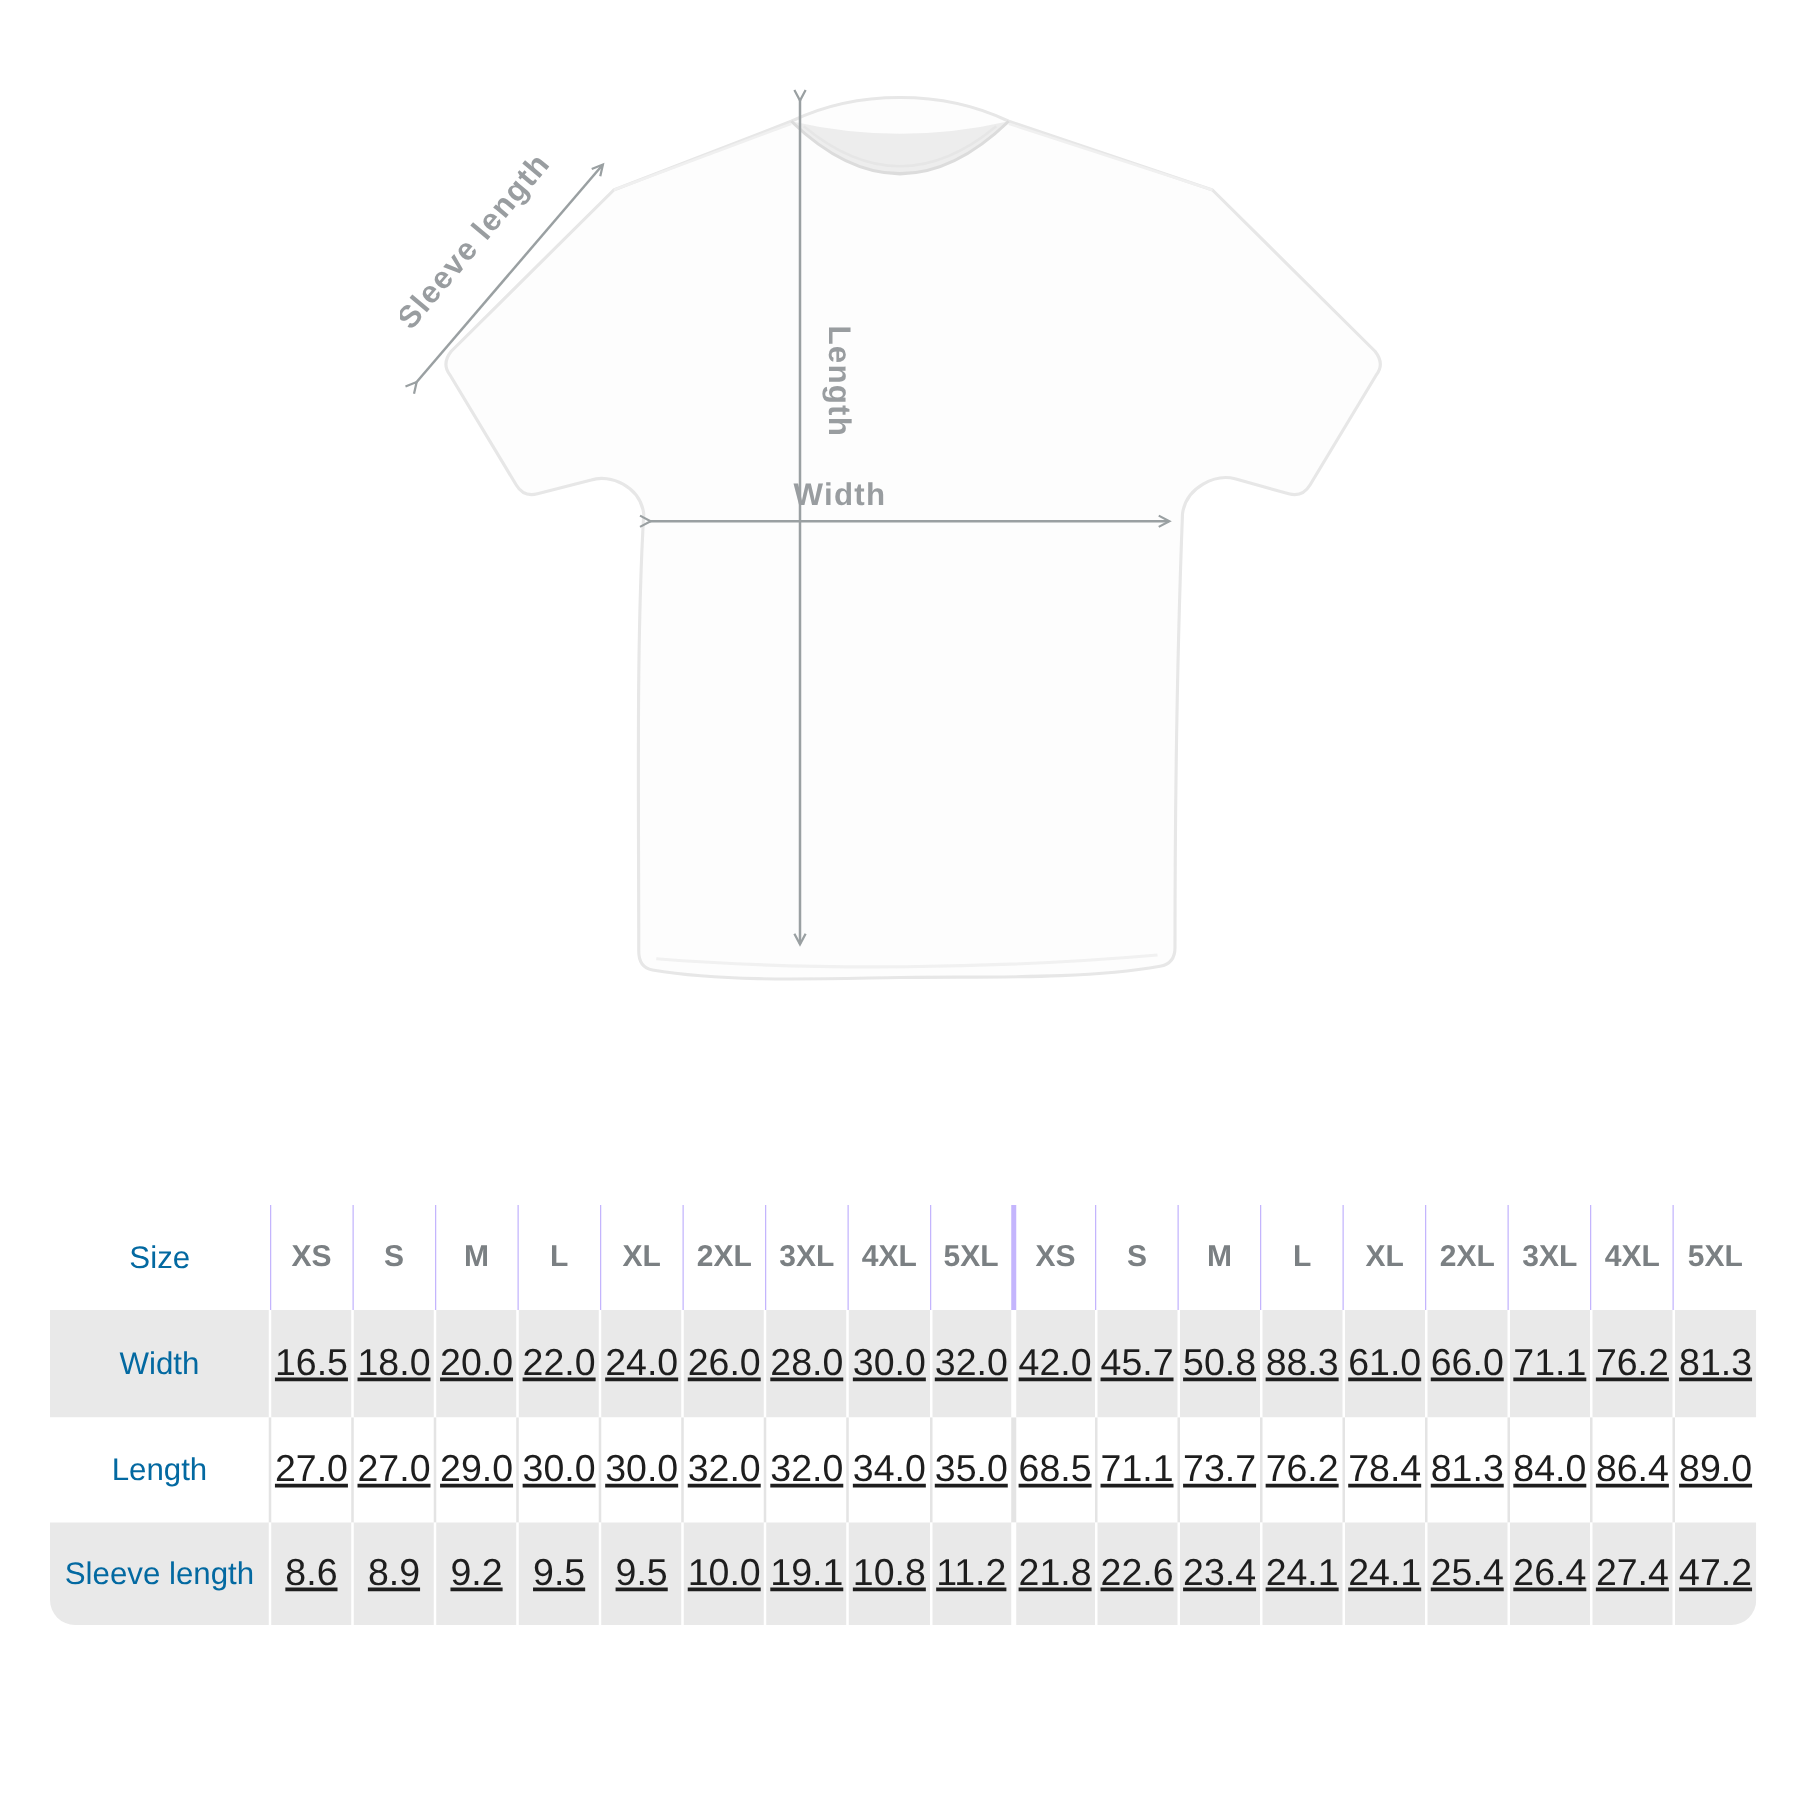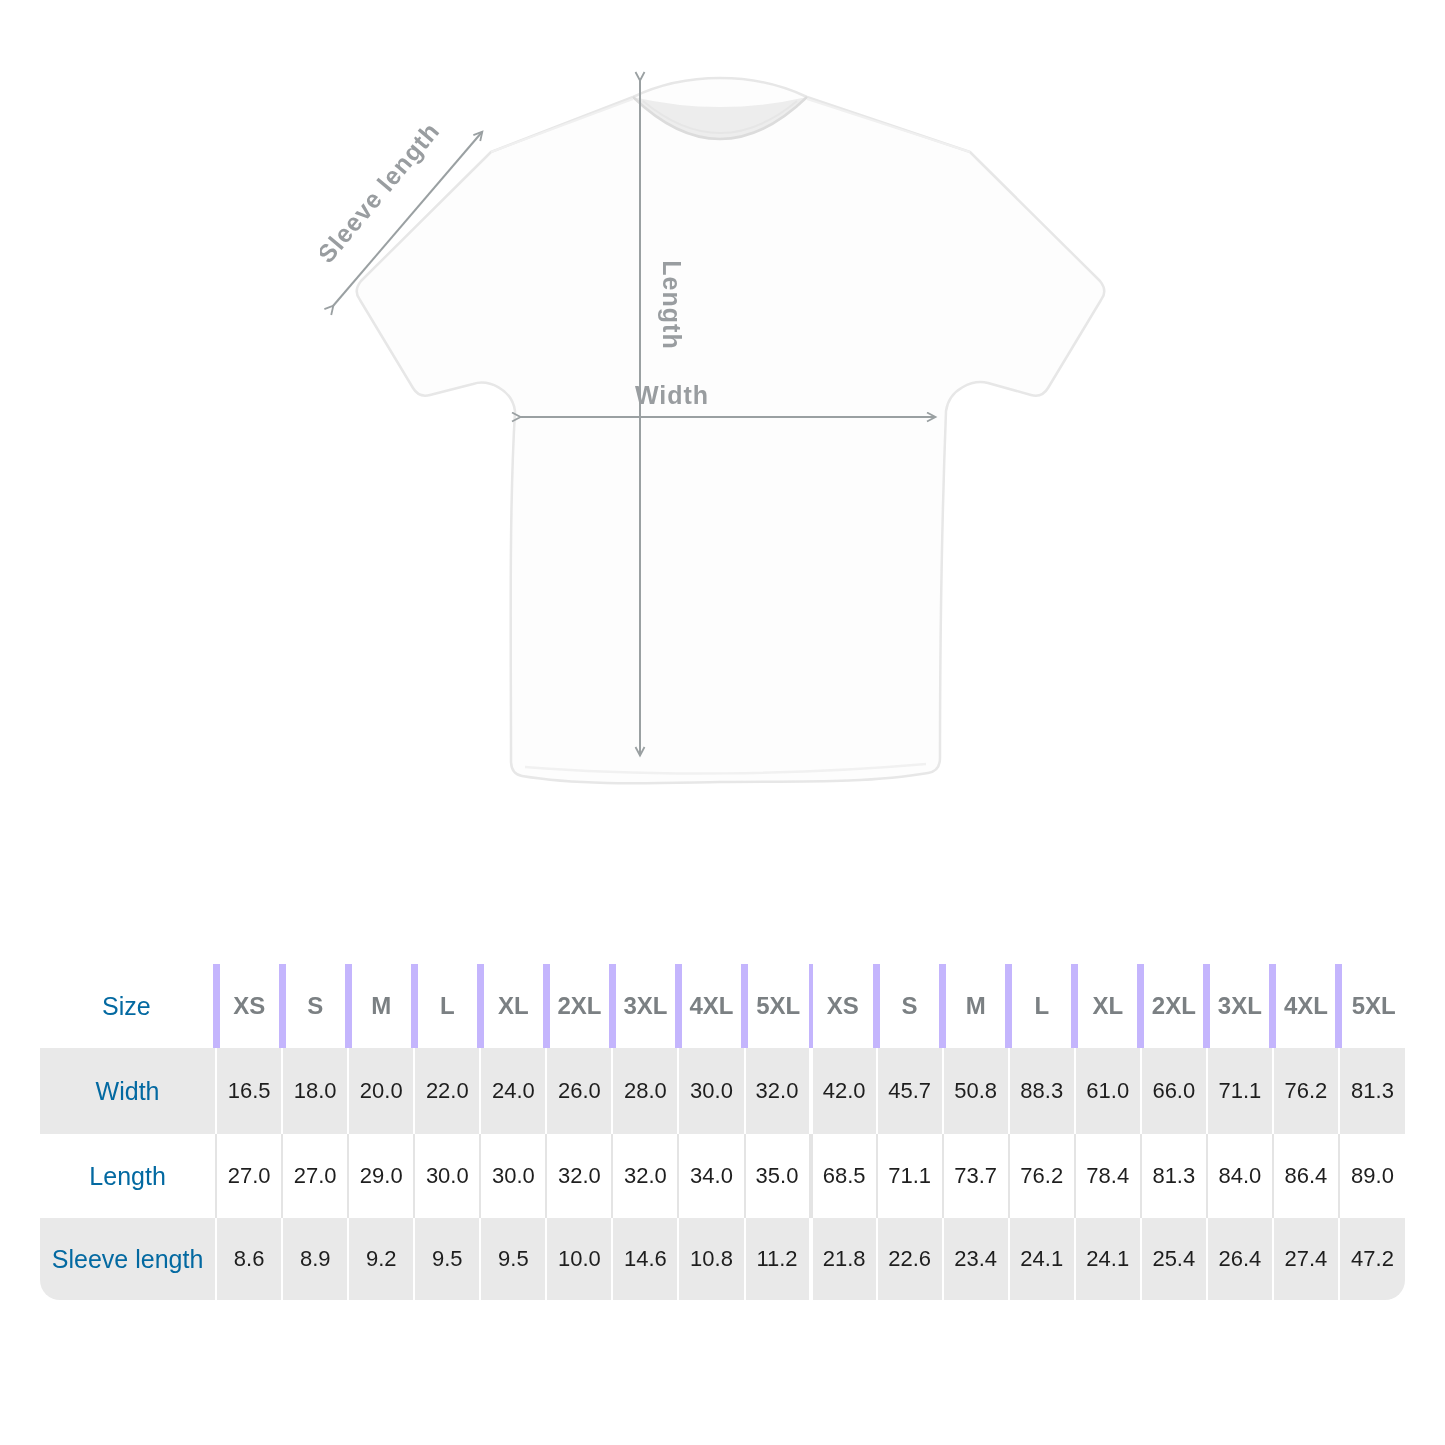--- a/index.html
+++ b/index.html
@@ -18,32 +18,32 @@
 
   
   .table-wrap{position:absolute;left:40px;top:964px;width:1365px;border-radius:20px;overflow:hidden;}
   table.sizes{border-collapse:collapse;table-layout:fixed;width:1365px;}
   col.c-label{width:176px;}
   col.c-data{width:66px;}
   tr.band th{background:#e9e9e9;height:98px;vertical-align:middle;padding:0;}
   .band-label{font-size:27px;font-weight:bold;font-style:italic;color:#6d7275;line-height:1.25;}
   .band-unit{font-size:21px;font-style:italic;color:#6d7275;font-weight:normal;margin-top:4px;}
   tr.size-row td, tr.size-row th{background:#ffffff;height:84px;}
-  tr.size-row td{border-left:7px solid #c4b5fd;}
+  tr.size-row td{border-left:1px solid #c4b5fd;}
   tr.row-white td, tr.row-white th{background:#ffffff;}
   tr.row-white td{border-left:2px solid #e4e4e4;}
   tr.row-gray td, tr.row-gray th{background:#e9e9e9;}
   tr.row-gray td{border-left:2px solid #ffffff;}
   tr.r-h86 td, tr.r-h86 th{height:86px;}
   tr.r-h84 td, tr.r-h84 th{height:84px;}
   tr.r-h82 td, tr.r-h82 th{height:82px;}
   td.group-start{border-left-width:4px !important;}
   th.row-label{font-size:25px;font-weight:normal;color:#0369a1;text-align:center;padding:0;}
   td.size-cell{font-size:24px;font-weight:bold;color:#7b8083;text-align:center;padding:0;}
-  td.val-cell{font-size:22px;font-weight:normal;color:#1e1e1e;text-align:center;padding:0;}
+  td.val-cell{font-size:30px;font-weight:normal;color:#1e1e1e;text-align:center;padding:0;text-decoration:underline;}
 </style>
 </head>
 <body>
 
 <div class="stage">
 
   <div class="shirt-wrap">
     <svg width="800" height="770" viewBox="0 0 800 770">
       <defs>
         <marker id="ah" markerWidth="14" markerHeight="12" refX="10" refY="5.5" orient="auto" markerUnits="userSpaceOnUse">
@@ -189,21 +189,21 @@
             <td class="val-cell">89.0</td>
           </tr>
       <tr class="row-gray r-h82">
         <th class="row-label">Sleeve length</th>
       <td class="val-cell">8.6</td>
             <td class="val-cell">8.9</td>
             <td class="val-cell">9.2</td>
             <td class="val-cell">9.5</td>
             <td class="val-cell">9.5</td>
             <td class="val-cell">10.0</td>
-            <td class="val-cell">14.6</td>
+            <td class="val-cell">19.1</td>
             <td class="val-cell">10.8</td>
             <td class="val-cell">11.2</td>
             <td class="val-cell group-start">21.8</td>
             <td class="val-cell">22.6</td>
             <td class="val-cell">23.4</td>
             <td class="val-cell">24.1</td>
             <td class="val-cell">24.1</td>
             <td class="val-cell">25.4</td>
             <td class="val-cell">26.4</td>
             <td class="val-cell">27.4</td>

